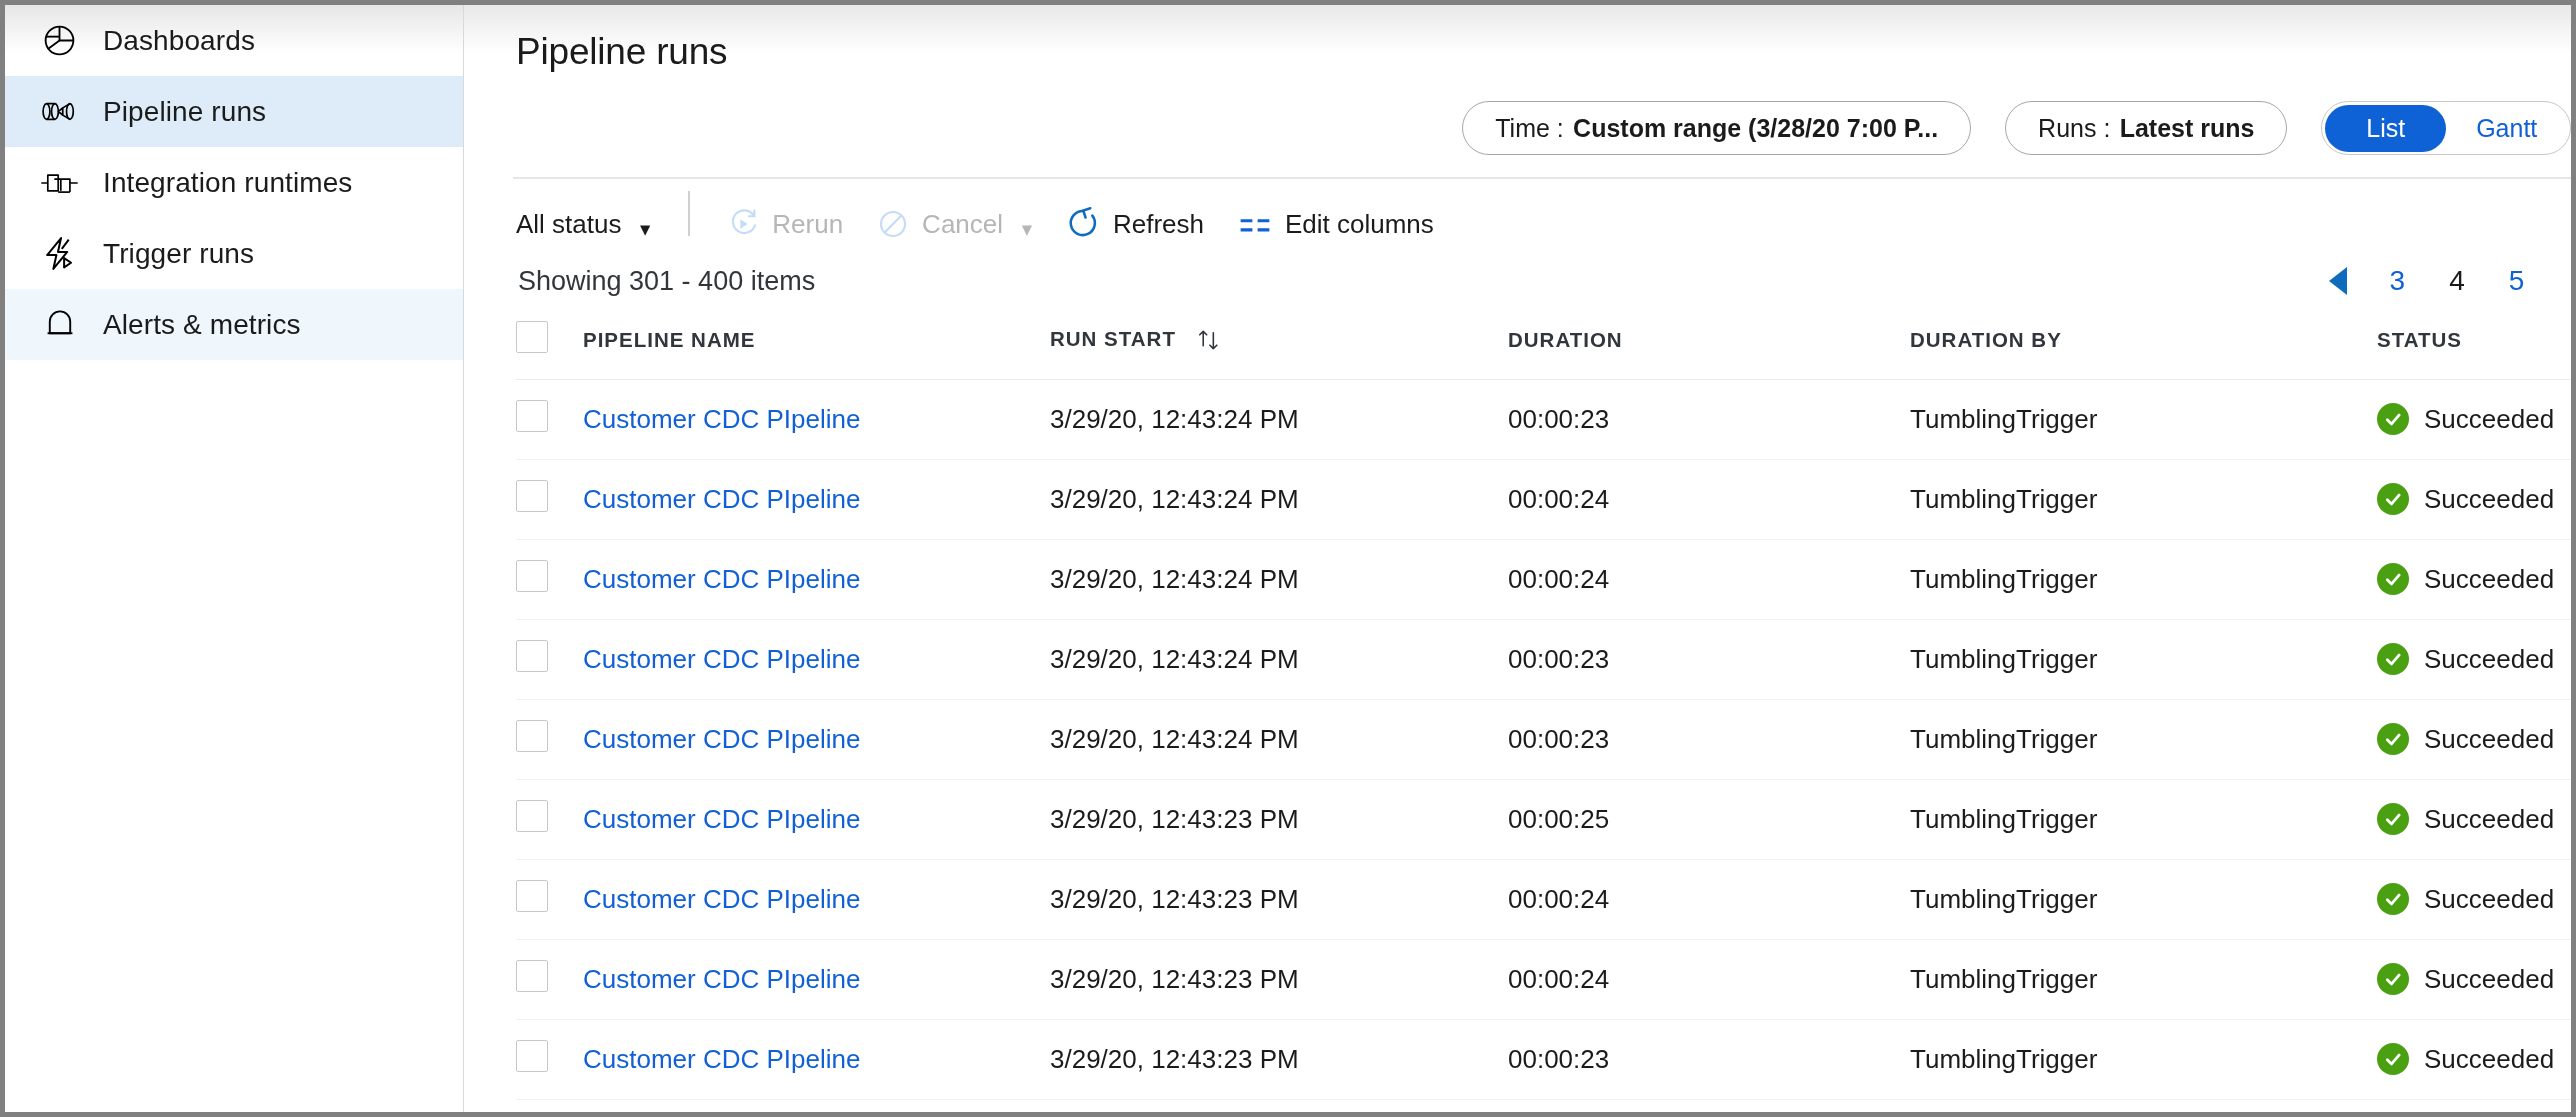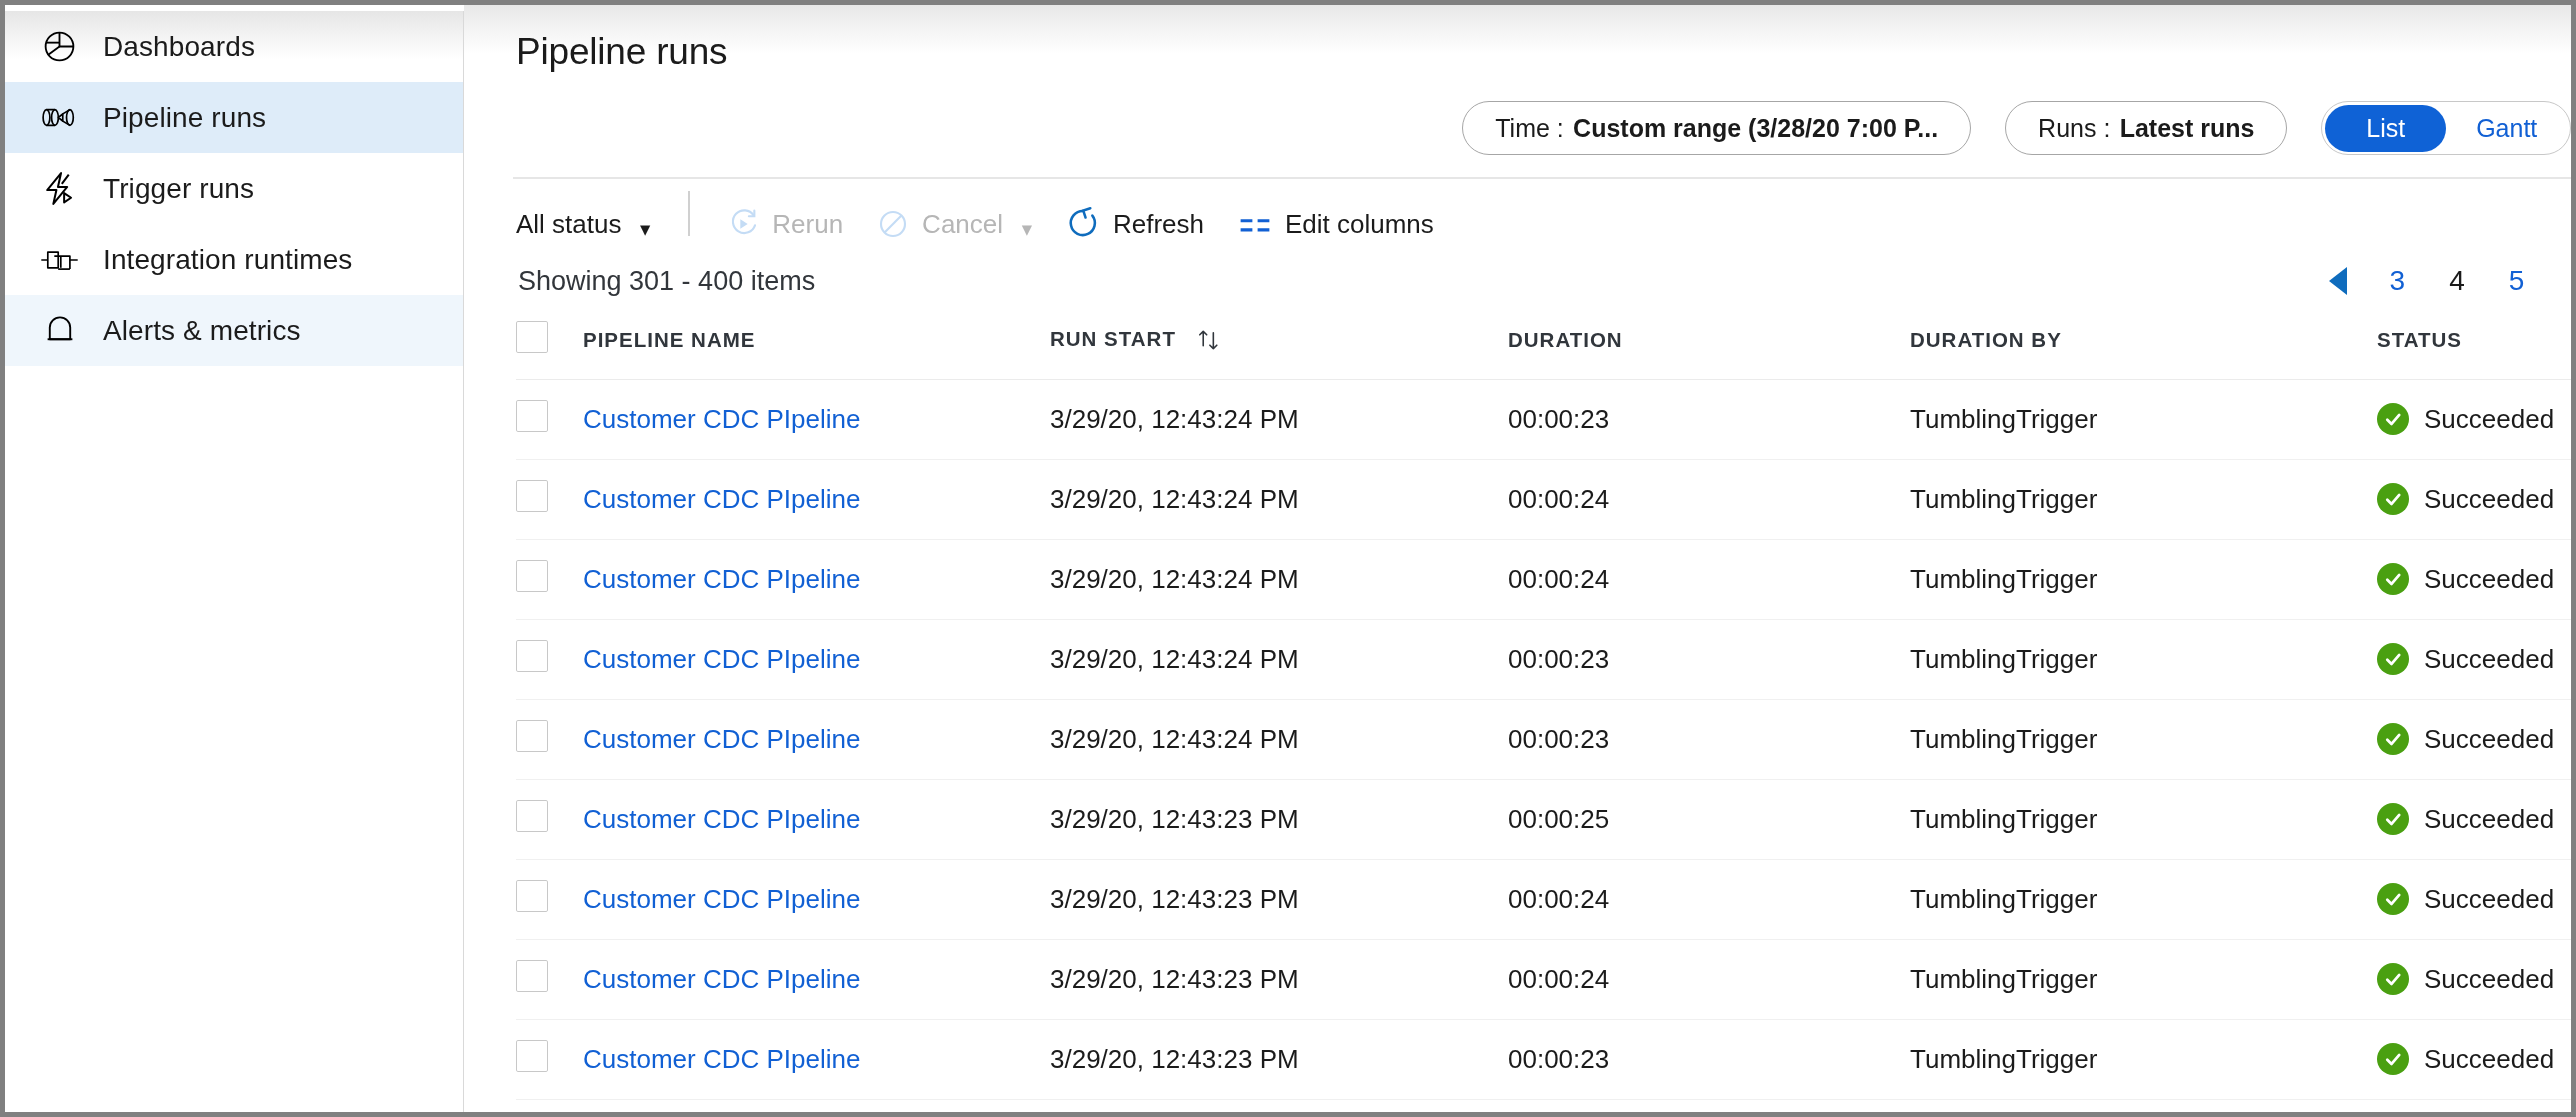--- a/index.html
+++ b/index.html
@@ -28,21 +28,20 @@
   
   #sidebar {
     width: 459px;
     flex: 0 0 459px;
     height: 100%;
     background: #ffffff;
     border-right: 1.9px solid #d9d9d9;
     padding-top: 0px;
     position: relative;
     overflow: hidden;
-    margin-top: 6px;
   }
   #sidebar::before{
     content:"";
     position:absolute;
     left:0; top:0; right:0;
     height:49px;
     background: linear-gradient(to bottom, #e6e6e6 0%, #f4f4f4 55%, #ffffff 100%);
     pointer-events:none;
   }
 
@@ -326,40 +325,40 @@
           <path d="M14.1 11 L17.5 8.2 L17.5 13.8 Z" stroke-linejoin="round"></path>
           <ellipse cx="23" cy="11" rx="2.6" ry="6"></ellipse>
           <path d="M17.5 8.2 L23 5 M17.5 13.8 L23 17"></path>
         </svg>
       </span>
       <span class="nav-label">Pipeline runs</span>
     </div>
 
     <div class="nav-item">
       <span class="nav-icon">
-        <svg width="37" height="37" viewBox="0 0 24 24" fill="none" stroke="#000" stroke-width="1.3" stroke-linejoin="round">
-          <path d="M13 2 L4 13 L10 13 L8 22 L17 11 L11 11 Z"></path>
-          <path d="M15 15 L15 21 L19.5 18 Z"></path>
-          <path d="M18 3 L13.5 9"></path>
-        </svg>
-      </span>
-      <span class="nav-label">Trigger runs</span>
-    </div>
-
-    <div class="nav-item">
-      <span class="nav-icon">
         <svg width="39" height="34" viewBox="0 0 30 20" fill="none" stroke="#000" stroke-width="1.3" stroke-linejoin="round">
           <path d="M6 4 L6 16 L14 16 L14 4 Z"></path>
           <path d="M11 7 L23 7 L23 17"></path>
           <path d="M16 7 L16 16"></path>
           <path d="M1 10 L6 10 M23 10 L29 10"></path>
           <path d="M14 17 L23 17"></path>
         </svg>
       </span>
       <span class="nav-label">Integration runtimes</span>
+    </div>
+
+    <div class="nav-item">
+      <span class="nav-icon">
+        <svg width="37" height="37" viewBox="0 0 24 24" fill="none" stroke="#000" stroke-width="1.3" stroke-linejoin="round">
+          <path d="M13 2 L4 13 L10 13 L8 22 L17 11 L11 11 Z"></path>
+          <path d="M15 15 L15 21 L19.5 18 Z"></path>
+          <path d="M18 3 L13.5 9"></path>
+        </svg>
+      </span>
+      <span class="nav-label">Trigger runs</span>
     </div>
 
     <div class="nav-item hover">
       <span class="nav-icon">
         <svg width="34" height="35" viewBox="0 0 22 24" fill="none" stroke="#000" stroke-width="1.3" stroke-linejoin="round">
           <path d="M4 18 L4 10 A7 7 0 0 1 18 10 L18 18 Z"></path>
           <path d="M2.5 18 L19.5 18"></path>
         </svg>
       </span>
       <span class="nav-label">Alerts &amp; metrics</span>

